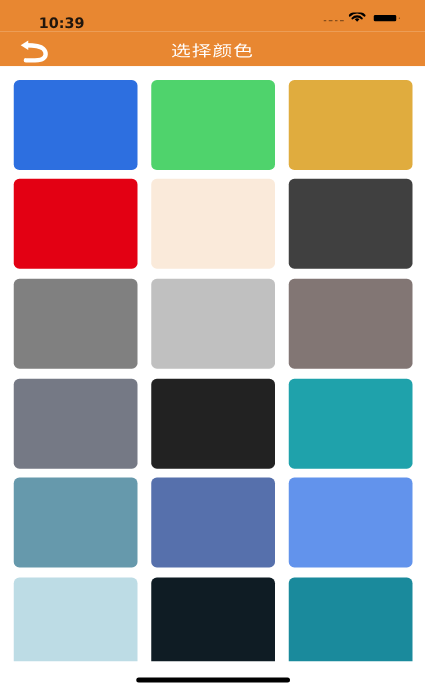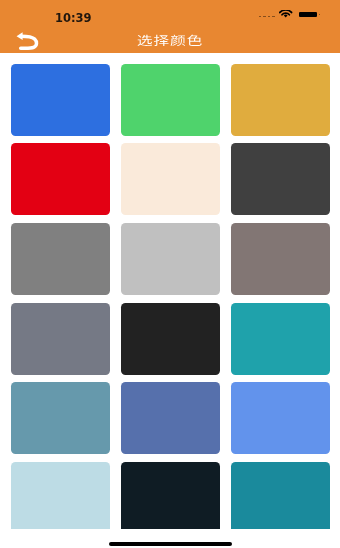--- a/index.html
+++ b/index.html
@@ -31,21 +31,20 @@
   }
   .status-time {
     position: absolute;
     left: 31px;
     top: 12px;
     font-family: "DejaVu Sans", sans-serif;
     font-size: 11.5px;
     font-weight: bold;
     color: #20160d;
     line-height: 12px;
-    margin-left: 24px;
   }
   .status-right {
     position: absolute;
     left: 255px;
     top: 0;
     width: 85px;
     height: 25px;
   }
   .signal-dots {
     position: absolute;

